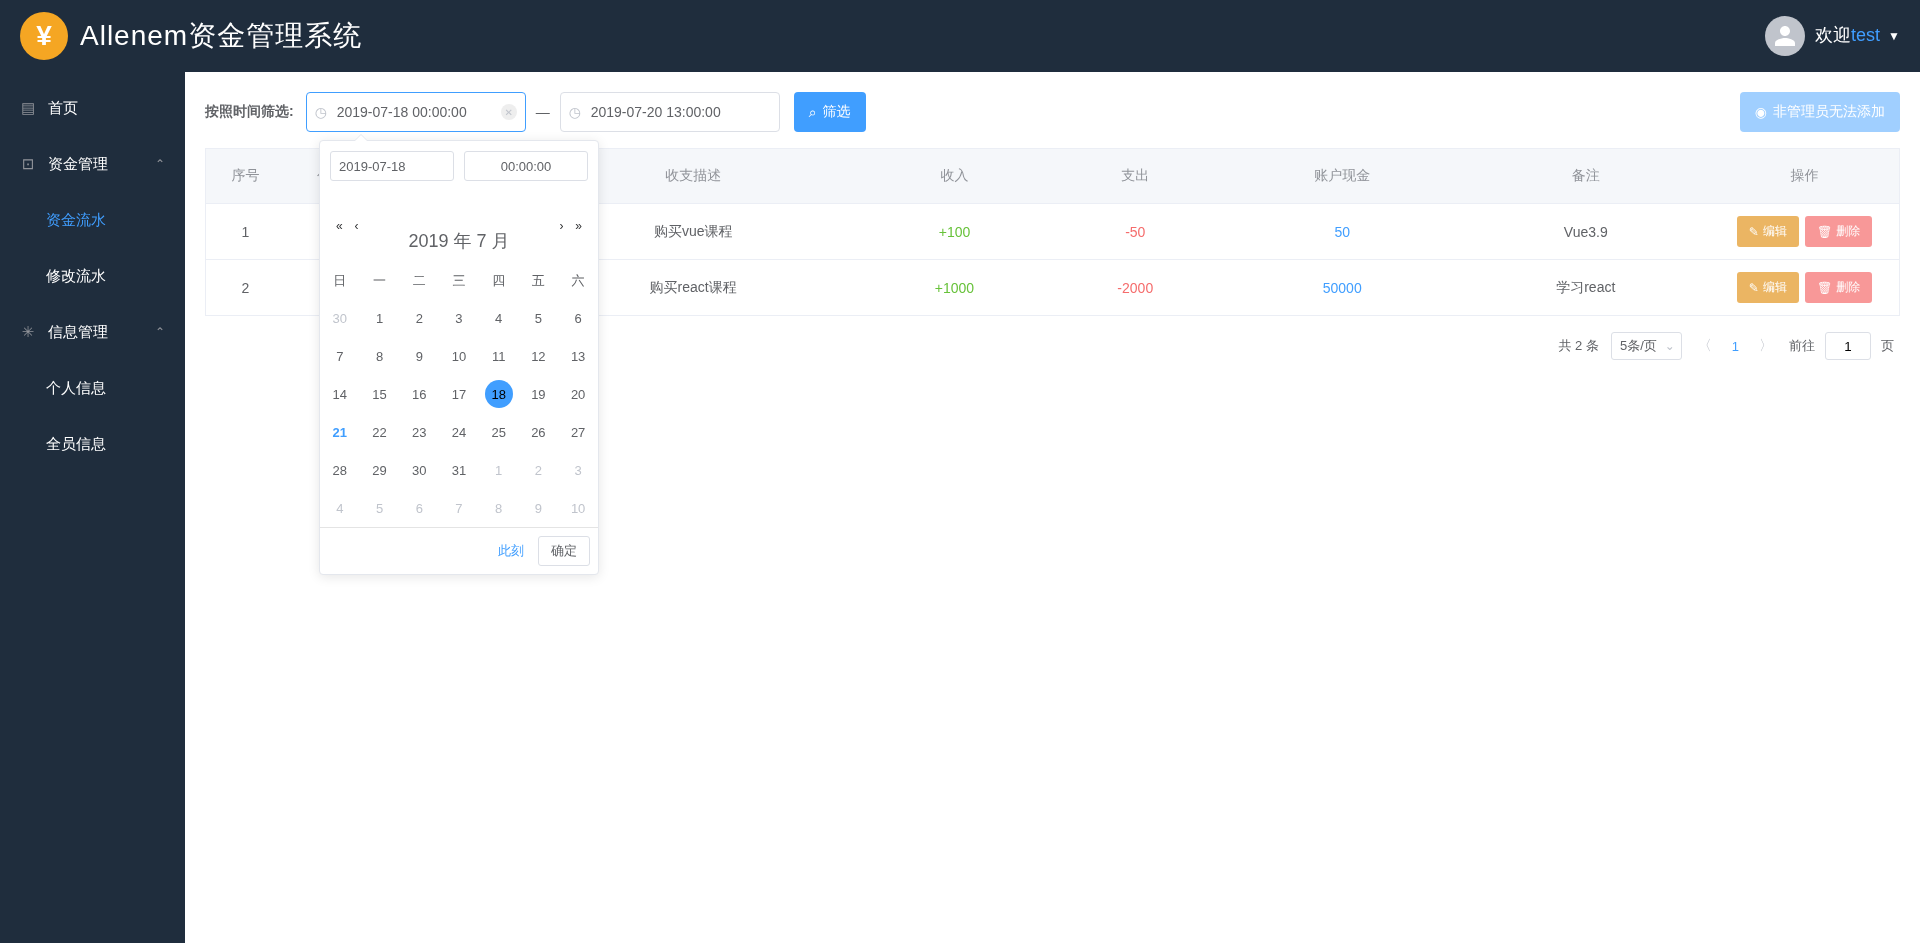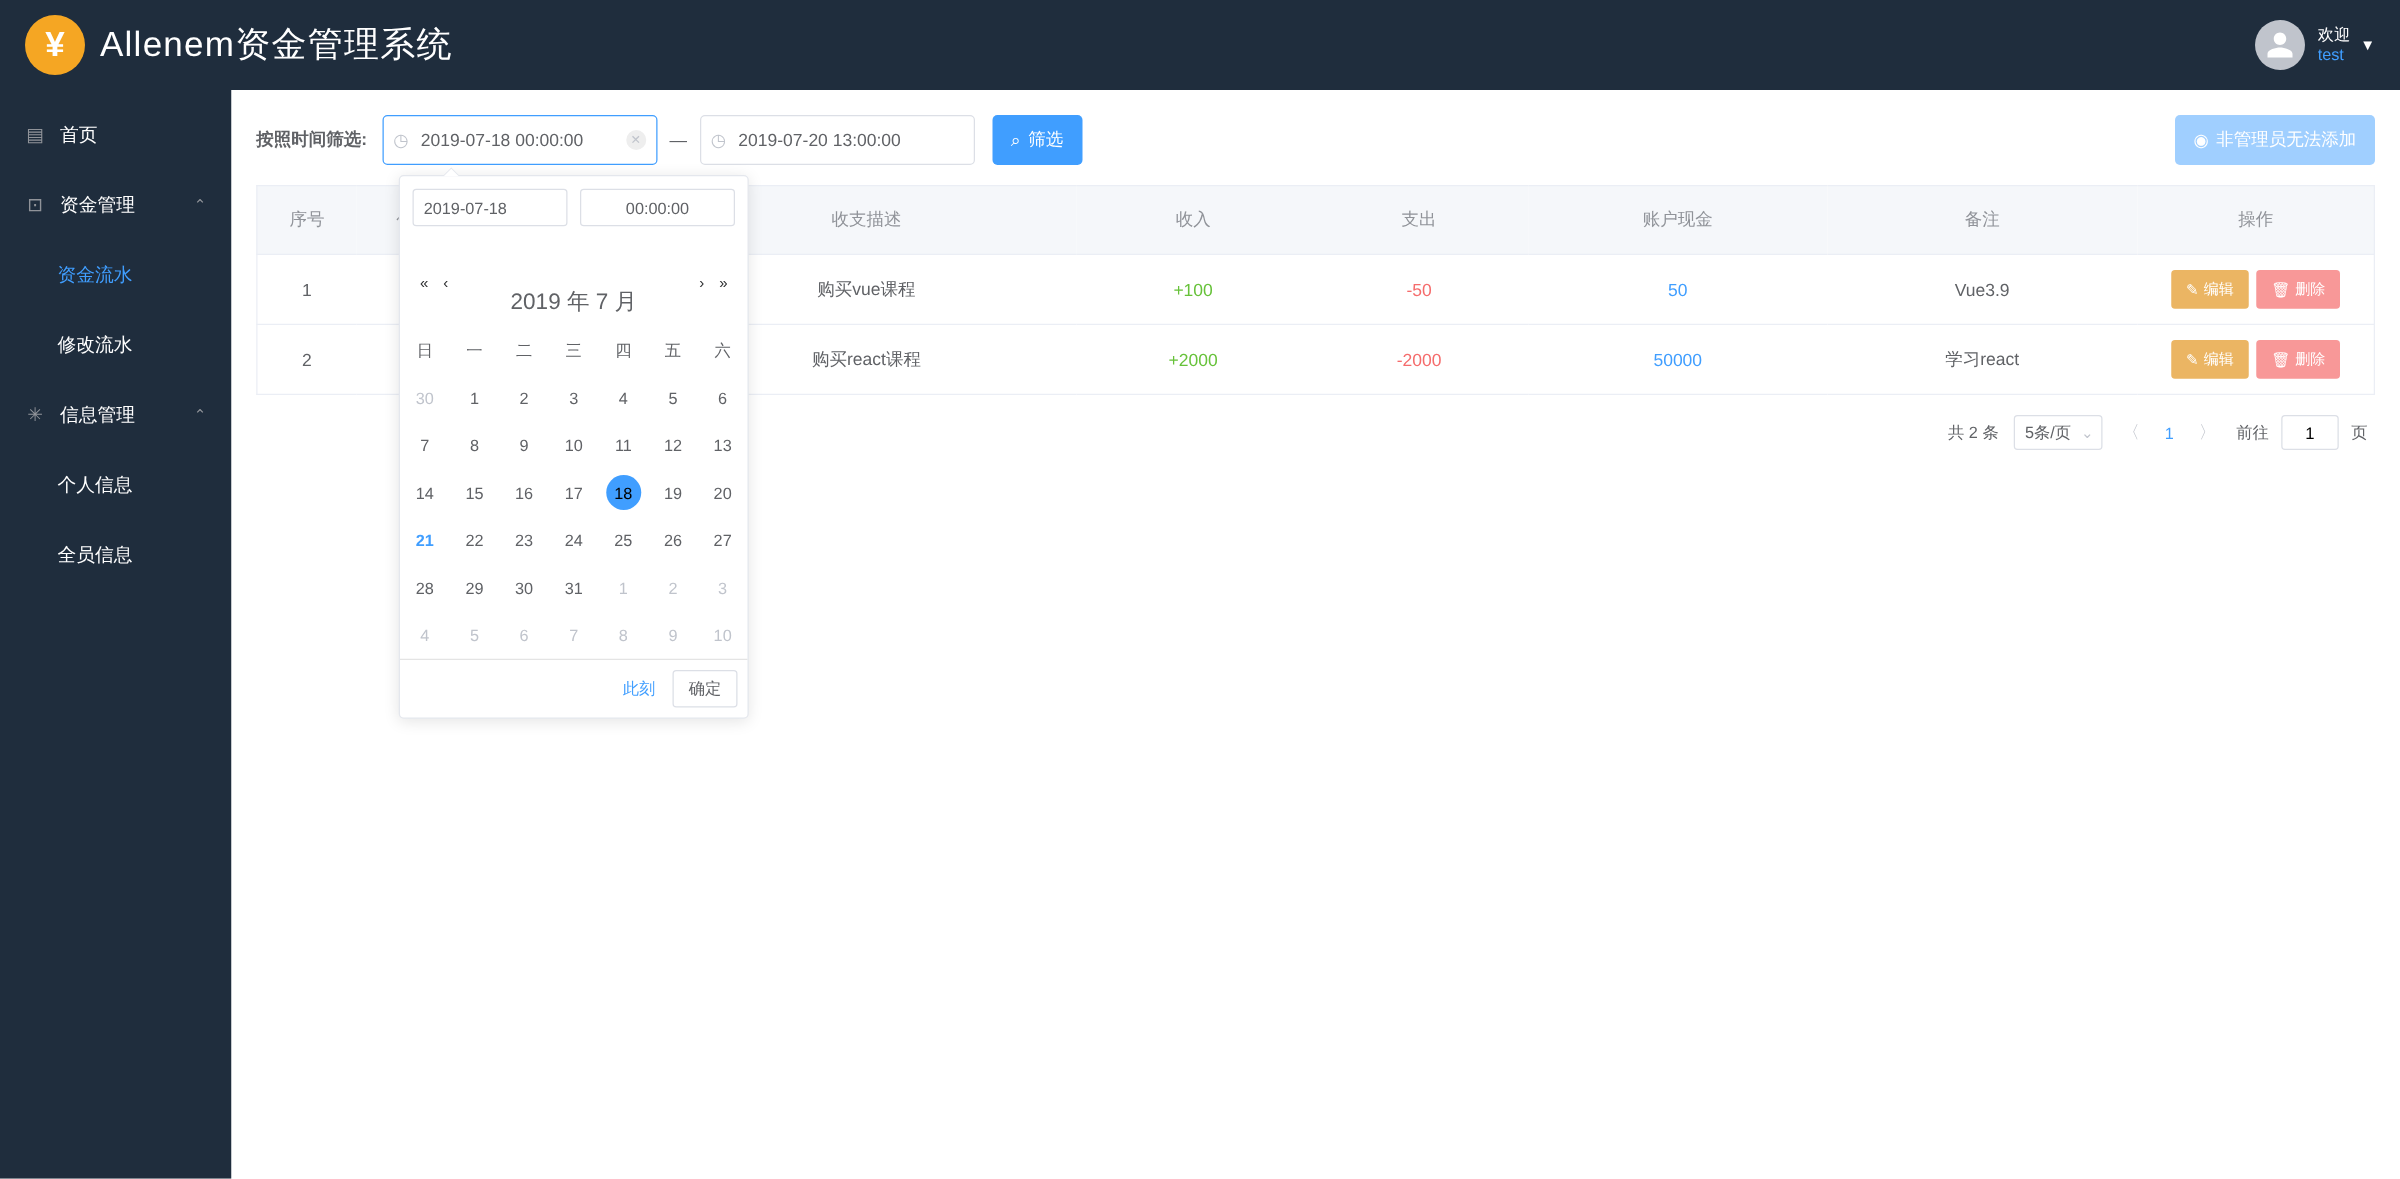--- a/index.html
+++ b/index.html
@@ -4,21 +4,21 @@
 <style>
 * { margin: 0; padding: 0; box-sizing: border-box; }
 body { font-family: "Helvetica Neue", Helvetica, "PingFang SC", "Hiragino Sans GB", "Microsoft YaHei", Arial, sans-serif; font-size: 14px; color: #606266; background: #fff; }
 
 .header { height: 72px; background: #1f2d3d; display: flex; align-items: center; padding: 0 20px; color: #fff; position: relative; }
 .logo { width: 48px; height: 48px; border-radius: 50%; background: #f5a623; display: flex; align-items: center; justify-content: center; font-size: 28px; font-weight: bold; color: #fff; margin-right: 12px; }
 .app-title { font-size: 28px; letter-spacing: 1px; }
 .user-area { position: absolute; right: 20px; display: flex; align-items: center; cursor: pointer; }
 .avatar { width: 40px; height: 40px; border-radius: 50%; background: #c0c4cc; display: flex; align-items: center; justify-content: center; margin-right: 10px; }
 .avatar svg { width: 24px; height: 24px; fill: #fff; }
-.user-text { display: flex; flex-direction: column; line-height: 1.2; font-size: 13px; }
+.user-text { display: flex; flex-direction: row; line-height: 1.2; font-size: 18px; }
 .welcome { color: #fff; }
 .username { color: #409eff; }
 .caret-down { margin-left: 8px; color: #fff; font-size: 12px; }
 
 .body { display: flex; height: calc(100vh - 72px); }
 .sidebar { width: 185px; background: #1f2d3d; color: #fff; flex-shrink: 0; padding-top: 8px; }
 .menu-item, .menu-sub-item { display: flex; align-items: center; height: 56px; padding: 0 20px; cursor: pointer; font-size: 15px; }
 .menu-sub-item { padding-left: 46px; }
 .menu-sub-item.active { color: #409eff; }
 .menu-icon { margin-right: 12px; width: 16px; display: inline-flex; align-items: center; justify-content: center; color: #909399; }
@@ -177,21 +177,21 @@
             <td class="expense">-50</td>
             <td class="cash">50</td>
             <td>Vue3.9</td>
             <td><span class="op-btn op-edit"><span class="icon">✎</span>编辑</span><span class="op-btn op-delete"><span class="icon">🗑</span>删除</span></td>
           </tr>
           <tr>
             <td>2</td>
             <td><span class="clock-icon">◷</span></td>
             <td></td>
             <td>购买react课程</td>
-            <td class="income">+2000</td>
+            <td class="income">+1000</td>
             <td class="expense">-2000</td>
             <td class="cash">50000</td>
             <td>学习react</td>
             <td><span class="op-btn op-edit"><span class="icon">✎</span>编辑</span><span class="op-btn op-delete"><span class="icon">🗑</span>删除</span></td>
           </tr>
         </tbody>
     </table>
 
     <div class="pagination">
       <span>共 2 条</span>

